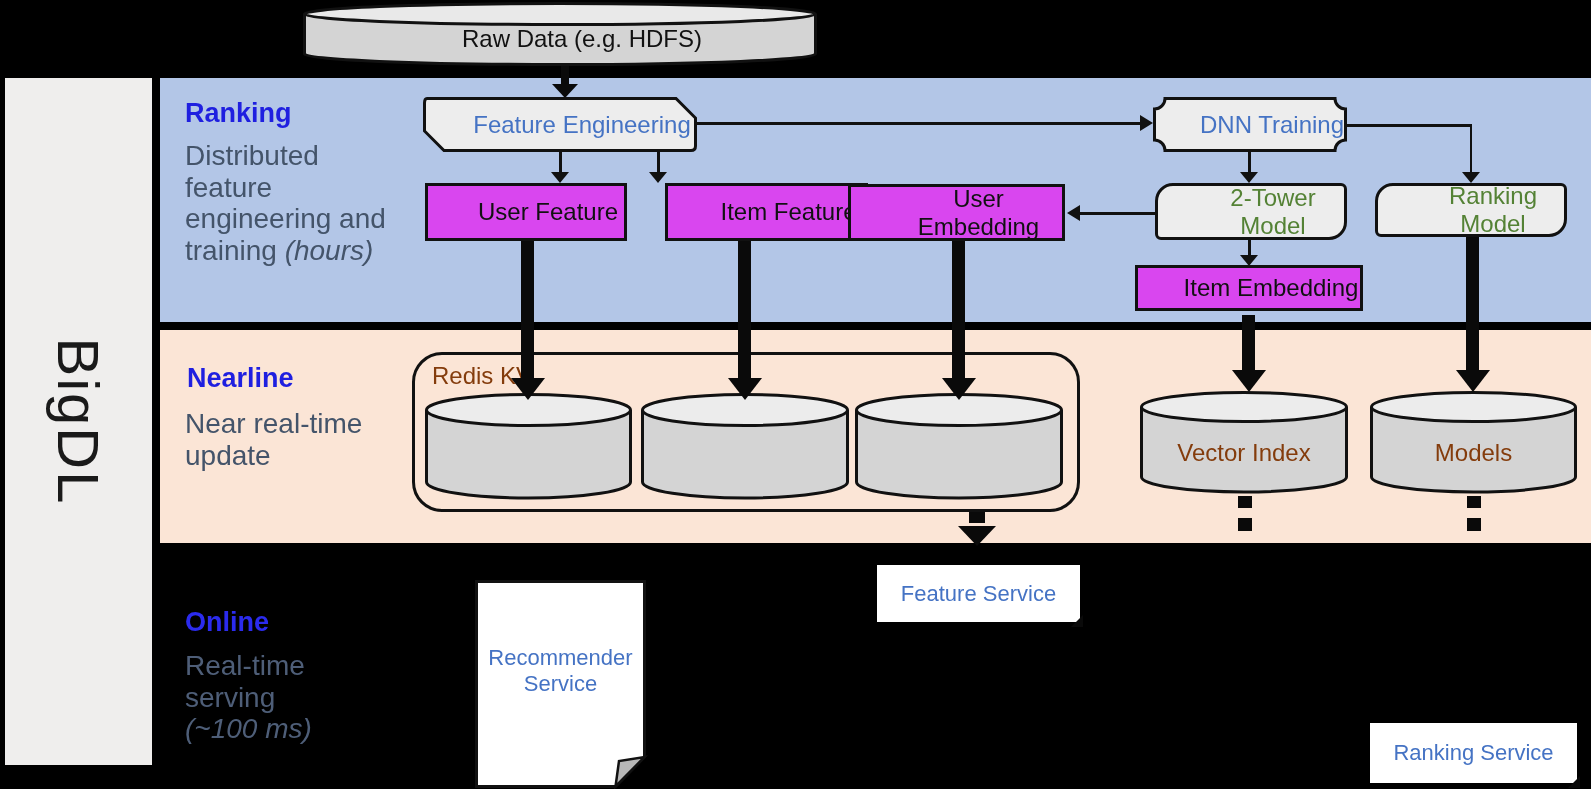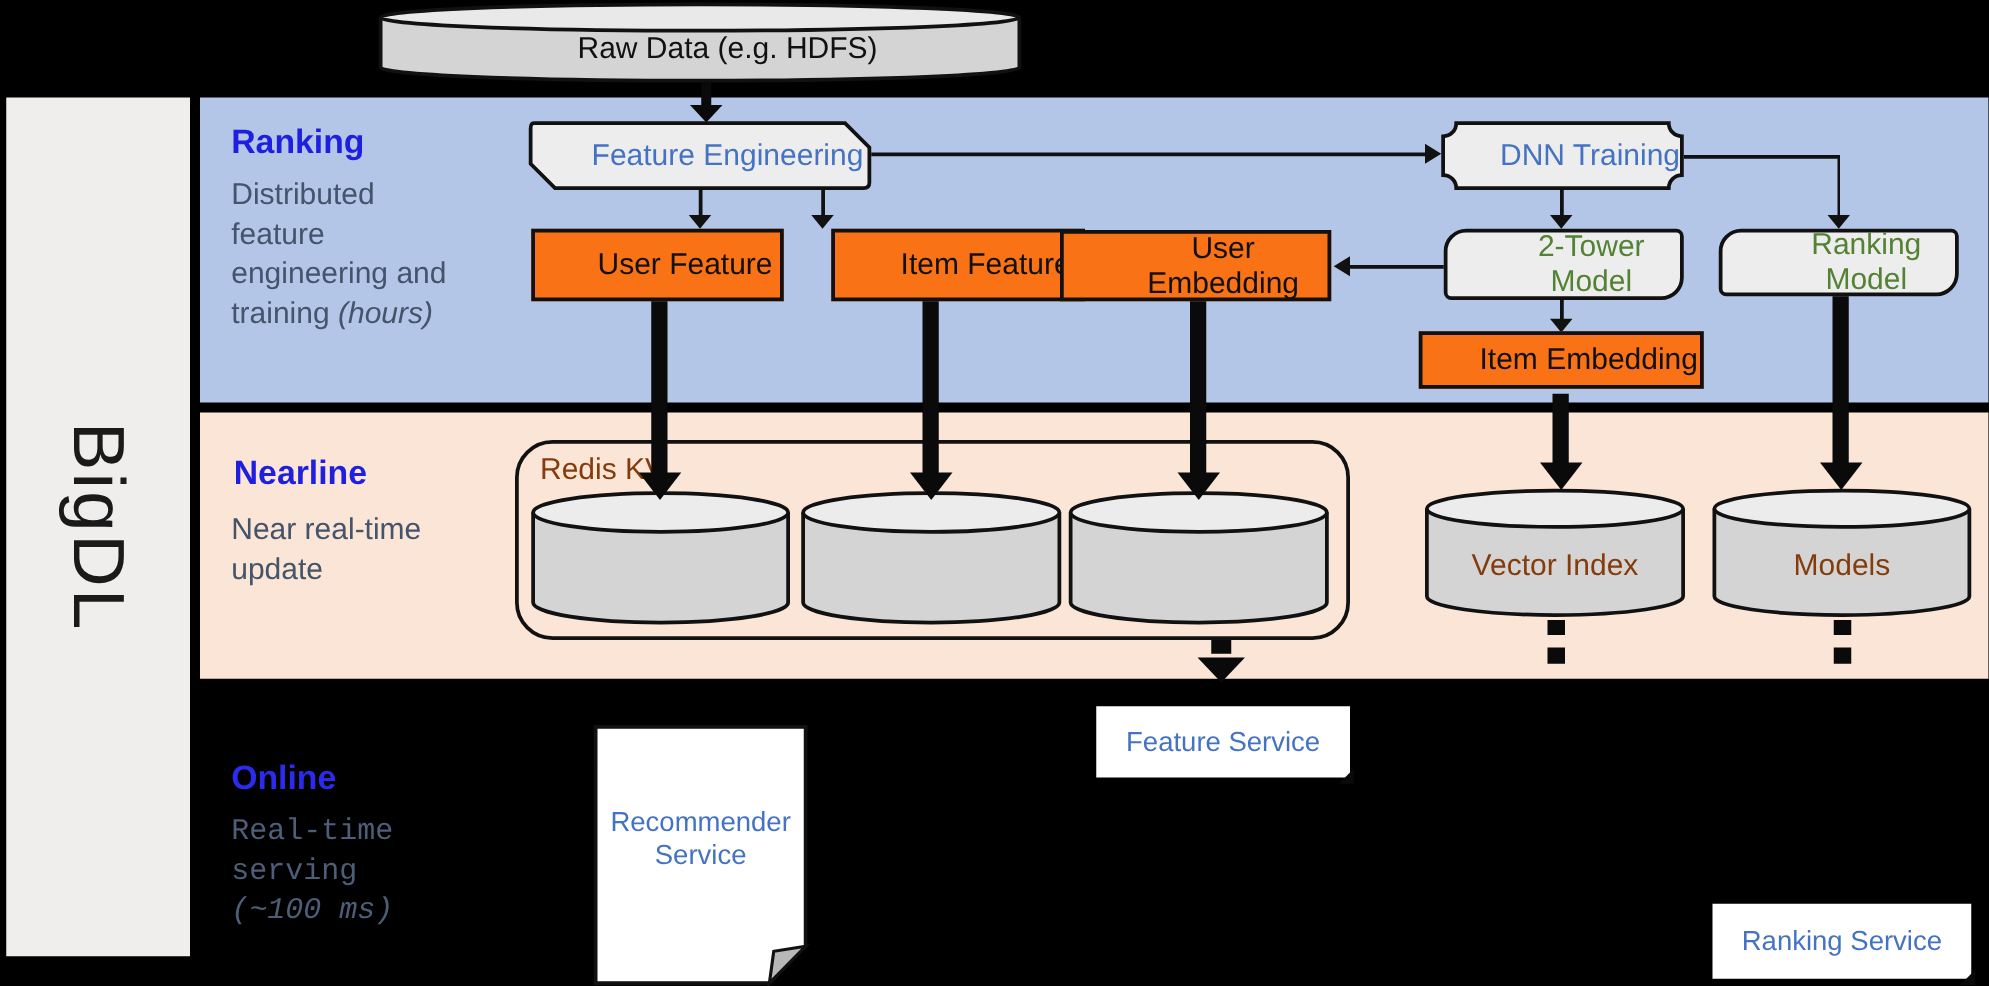--- a/index.html
+++ b/index.html
@@ -10,27 +10,27 @@
   .abs{position:absolute;}
   
   #bigdl-bar{left:5px;top:78px;width:147px;height:687px;background:#EFEEED;
     display:flex;align-items:center;justify-content:center;}
   #bigdl-bar .brand{transform:rotate(90deg);font-size:58px;color:#1a1a1a;letter-spacing:2px;white-space:nowrap;}
   
   #band-offline{left:160px;top:78px;width:1431px;height:244px;background:#B3C6E7;}
   #band-nearline{left:160px;top:330px;width:1431px;height:213px;background:#FBE5D6;}
   
   .band-title{font-size:27px;font-weight:bold;color:#1F1FE0;}
-  .band-desc{font-size:24px;color:#44546A;line-height:31.5px;}
+  .band-desc{font-size:28px;color:#44546A;line-height:31.5px;}
   .band-desc .it{font-style:italic;}
   #online-title{color:#2B2BEE;}
-  #online-desc{color:#4E5E78;font-family:Liberation Mono, monospace;}
+  #online-desc{color:#4E5E78;}
   
   .node-label{position:absolute;left:0;top:0;right:0;bottom:0;display:flex;align-items:center;justify-content:center;text-align:center;padding-left:44px;}
-  .graybox{background:#f97316;border:3px solid #111;box-sizing:border-box;font-size:24px;color:#111;}
+  .graybox{background:#d946ef;border:3px solid #111;box-sizing:border-box;font-size:24px;color:#111;}
   .roundbox{background:#EDEDED;border:3px solid #111;box-sizing:border-box;border-radius:18px 6px 18px 6px;font-size:24px;color:#548235;}
   .shape-label-blue{font-size:24px;color:#4573C4;}
   .service{background:#fff;font-size:22px;color:#4573C4;display:flex;align-items:center;justify-content:center;}
   .service::after{content:"";position:absolute;right:-3px;bottom:-5px;width:0;height:0;
     border-left:12px solid transparent;border-bottom:12px solid #0a0a0a;}
   
   .hline{background:#111;height:2.5px;}
   .vline{background:#111;width:2.5px;}
   .head-down{width:0;height:0;border-left:9px solid transparent;border-right:9px solid transparent;border-top:11px solid #111;}
   .head-right{width:0;height:0;border-top:8px solid transparent;border-bottom:8px solid transparent;border-left:13px solid #111;}

